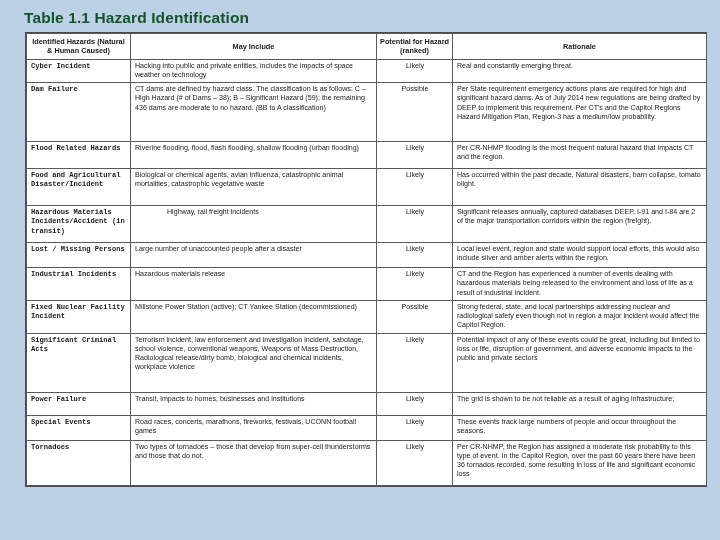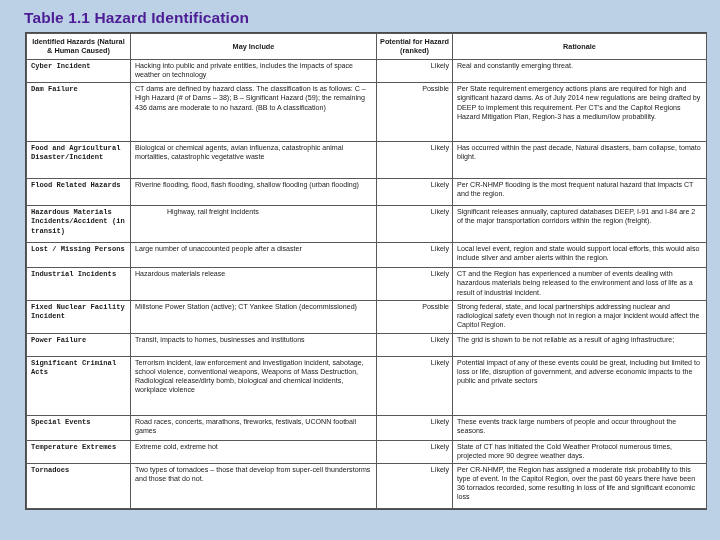--- a/index.html
+++ b/index.html
@@ -68,30 +68,30 @@
     line-height: 1.3;
     padding: 3px 3px;
     background: #ffffff;
   }
   th.h-hazard { text-align: center; }
   td.cell-hazard {
     font-weight: bold;
     text-align: left;
     font-family: Liberation Mono, monospace;
   }
-  td.cell-pot { text-align: right; padding-left: 5px; }
+  td.cell-pot { text-align: center; padding-left: 5px; }
   td.cell-include, td.cell-rationale { text-align: left; }
   tr.rule-above > td { border-top: 1.6px solid #3d3d3d; }
 </style>
 </head>
 <body style="background: rgb(189, 209, 230);">
 
 <div id="slide" style="background: rgb(189, 209, 230);">
 
-  <div id="slide-title" style="color: #4c1d95;">Table 1.1 Hazard Identification</div>
+  <div id="slide-title" style="color: #14532d;">Table 1.1 Hazard Identification</div>
 
   <div id="table-wrap">
     <table class="hazard">
       <colgroup>
         <col class="c-hazard">
         <col class="c-include">
         <col class="c-pot">
         <col class="c-rat">
       </colgroup>
       <thead>
@@ -109,30 +109,30 @@
             <td class="cell-pot" style="height: 18px;">Likely</td>
             <td class="cell-rationale" style="height: 18px;">Real and constantly emerging threat.</td>
           </tr>
           <tr>
             <td class="cell-hazard" style="height: 54px;">Dam Failure</td>
             <td class="cell-include" style="height: 54px;">CT dams are defined by hazard class. The classification is as follows: C – High Hazard (# of Dams – 38); B – Significant Hazard (59); the remaining 436 dams are moderate to no hazard. (BB to A classification)</td>
             <td class="cell-pot" style="height: 54px;">Possible</td>
             <td class="cell-rationale" style="height: 54px;">Per State requirement emergency actions plans are required for high and significant hazard dams. As of July 2014 new regulations are being drafted by DEEP to implement this requirement. Per CT's and the Capitol Regions Hazard Mitigation Plan, Region-3 has a medium/low probability.</td>
           </tr>
           <tr>
+            <td class="cell-hazard" style="height: 22px;">Flood Related Hazards</td>
+            <td class="cell-include" style="height: 22px;">Riverine flooding, flood, flash flooding, shallow flooding (urban flooding)</td>
+            <td class="cell-pot" style="height: 22px;">Likely</td>
+            <td class="cell-rationale" style="height: 22px;">Per CR-NHMP flooding is the most frequent natural hazard that impacts CT and the region.</td>
+          </tr>
+          <tr>
             <td class="cell-hazard" style="height: 32px;">Food and Agricultural Disaster/Incident</td>
             <td class="cell-include" style="height: 32px;">Biological or chemical agents, avian influenza, catastrophic animal mortalities, catastrophic vegetative waste</td>
             <td class="cell-pot" style="height: 32px;">Likely</td>
             <td class="cell-rationale" style="height: 32px;">Has occurred within the past decade, Natural disasters, barn collapse, tomato blight.</td>
-          </tr>
-          <tr>
-            <td class="cell-hazard" style="height: 22px;">Flood Related Hazards</td>
-            <td class="cell-include" style="height: 22px;">Riverine flooding, flood, flash flooding, shallow flooding (urban flooding)</td>
-            <td class="cell-pot" style="height: 22px;">Likely</td>
-            <td class="cell-rationale" style="height: 22px;">Per CR-NHMP flooding is the most frequent natural hazard that impacts CT and the region.</td>
           </tr>
           <tr>
             <td class="cell-hazard" style="height: 32px;">Hazardous Materials Incidents/Accident (in transit)</td>
             <td class="cell-include" style="height: 32px; padding-left: 36px;"> Highway, rail freight incidents</td>
             <td class="cell-pot" style="height: 32px;">Likely</td>
             <td class="cell-rationale" style="height: 32px;">Significant releases annually, captured databases DEEP, I-91 and I-84 are 2 of the major transportation corridors within the region (freight).</td>
           </tr>
           <tr>
             <td class="cell-hazard" style="height: 20px;">Lost / Missing Persons</td>
             <td class="cell-include" style="height: 20px;">Large number of unaccounted people after a disaster</td>
@@ -145,42 +145,36 @@
             <td class="cell-pot" style="height: 26px;">Likely</td>
             <td class="cell-rationale" style="height: 26px;">CT and the Region has experienced a number of events dealing with hazardous materials being released to the environment and loss of life as a result of industrial incident.</td>
           </tr>
           <tr class="rule-above">
             <td class="cell-hazard" style="height: 28px;">Fixed Nuclear Facility Incident</td>
             <td class="cell-include" style="height: 28px;">Millstone Power Station (active); CT Yankee Station (decommissioned)</td>
             <td class="cell-pot" style="height: 28px;">Possible</td>
             <td class="cell-rationale" style="height: 28px; margin-top: 24px;">Strong federal, state, and local partnerships addressing nuclear and radiological safety even though not in region a major incident would affect the Capitol Region.</td>
           </tr>
           <tr>
+            <td class="cell-hazard" style="height: 54px;">Significant Criminal Acts</td>
+            <td class="cell-include" style="height: 54px;">Terrorism incident, law enforcement and investigation incident, sabotage, school violence, conventional weapons, Weapons of Mass Destruction, Radiological release/dirty bomb, biological and chemical incidents, workplace violence</td>
+            <td class="cell-pot" style="height: 54px;">Likely</td>
+            <td class="cell-rationale" style="height: 54px;">Potential impact of any of these events could be great, including but limited to loss or life, disruption of government, and adverse economic impacts to the public and private sectors</td>
+          </tr>
+          <tr>
             <td class="cell-hazard" style="height: 18px;">Power Failure</td>
             <td class="cell-include" style="height: 18px;"> Transit, impacts to homes, businesses and institutions</td>
             <td class="cell-pot" style="height: 18px;">Likely</td>
             <td class="cell-rationale" style="height: 18px;">The grid is shown to be not reliable as a result of aging infrastructure;</td>
-          </tr>
-          <tr>
-            <td class="cell-hazard" style="height: 54px;">Significant Criminal Acts</td>
-            <td class="cell-include" style="height: 54px;">Terrorism incident, law enforcement and investigation incident, sabotage, school violence, conventional weapons, Weapons of Mass Destruction, Radiological release/dirty bomb, biological and chemical incidents, workplace violence</td>
-            <td class="cell-pot" style="height: 54px;">Likely</td>
-            <td class="cell-rationale" style="height: 54px;">Potential impact of any of these events could be great, including but limited to loss or life, disruption of government, and adverse economic impacts to the public and private sectors</td>
           </tr>
           <tr class="rule-above">
             <td class="cell-hazard" style="height: 20px;">Special Events</td>
             <td class="cell-include" style="height: 20px;">Road races, concerts, marathons, fireworks, festivals, UCONN football games</td>
             <td class="cell-pot" style="height: 20px;">Likely</td>
             <td class="cell-rationale" style="height: 20px;"> These events track large numbers of people and occur throughout the seasons.</td>
-          </tr>
-          <tr>
-            <td class="cell-hazard" style="height: 18px;">Temperature Extremes</td>
-            <td class="cell-include" style="height: 18px;">Extreme cold, extreme hot</td>
-            <td class="cell-pot" style="height: 18px;">Likely</td>
-            <td class="cell-rationale" style="height: 18px;">State of CT has initiated the Cold Weather Protocol numerous times, projected more 90 degree weather days.</td>
           </tr>
           <tr>
             <td class="cell-hazard" style="height: 40px;">Tornadoes</td>
             <td class="cell-include" style="height: 40px;"> Two types of tornadoes – those that develop from super-cell thunderstorms and those that do not.</td>
             <td class="cell-pot" style="height: 40px;">Likely</td>
             <td class="cell-rationale" style="height: 40px;">Per CR-NHMP, the Region has assigned a moderate risk probability to this type of event.  In the Capitol Region, over the past 60 years there have been 36 tornados recorded, some resulting in loss of life and significant economic loss</td>
           </tr>
         </tbody>
     </table>
   </div>

